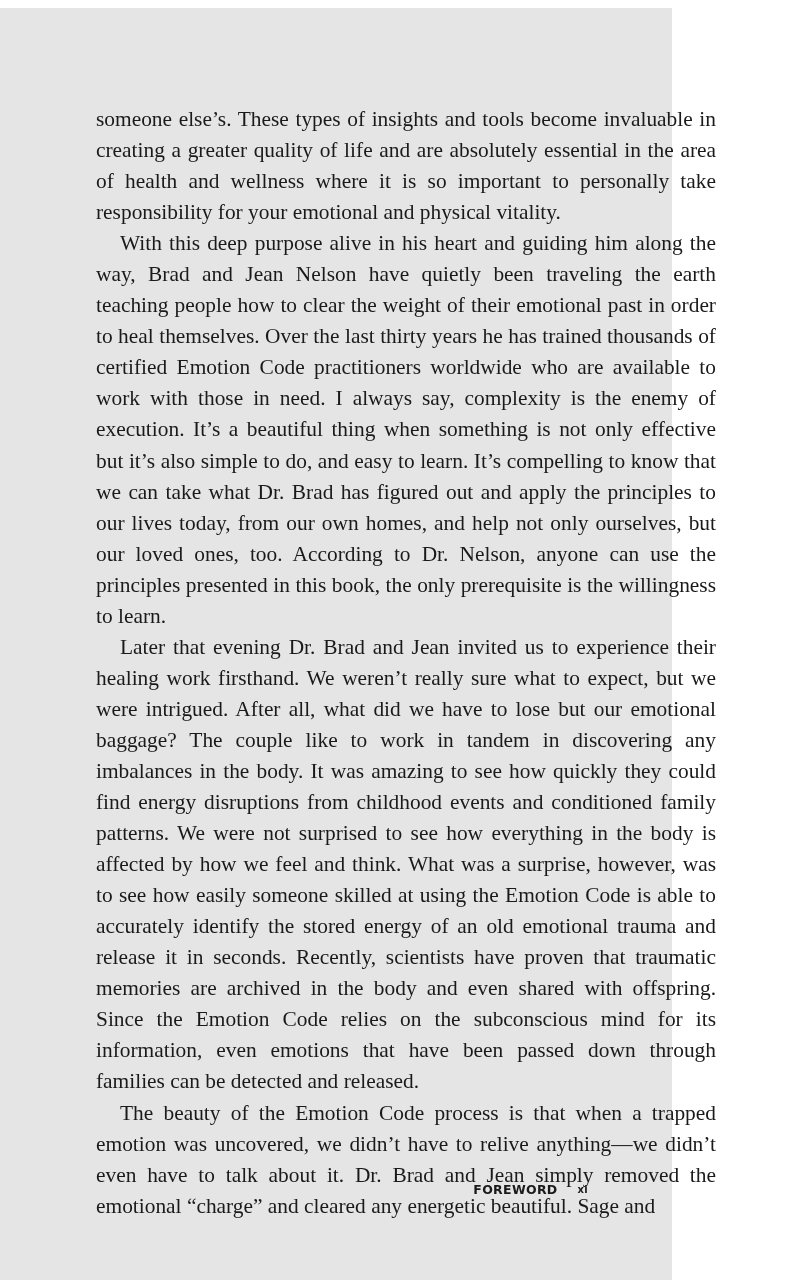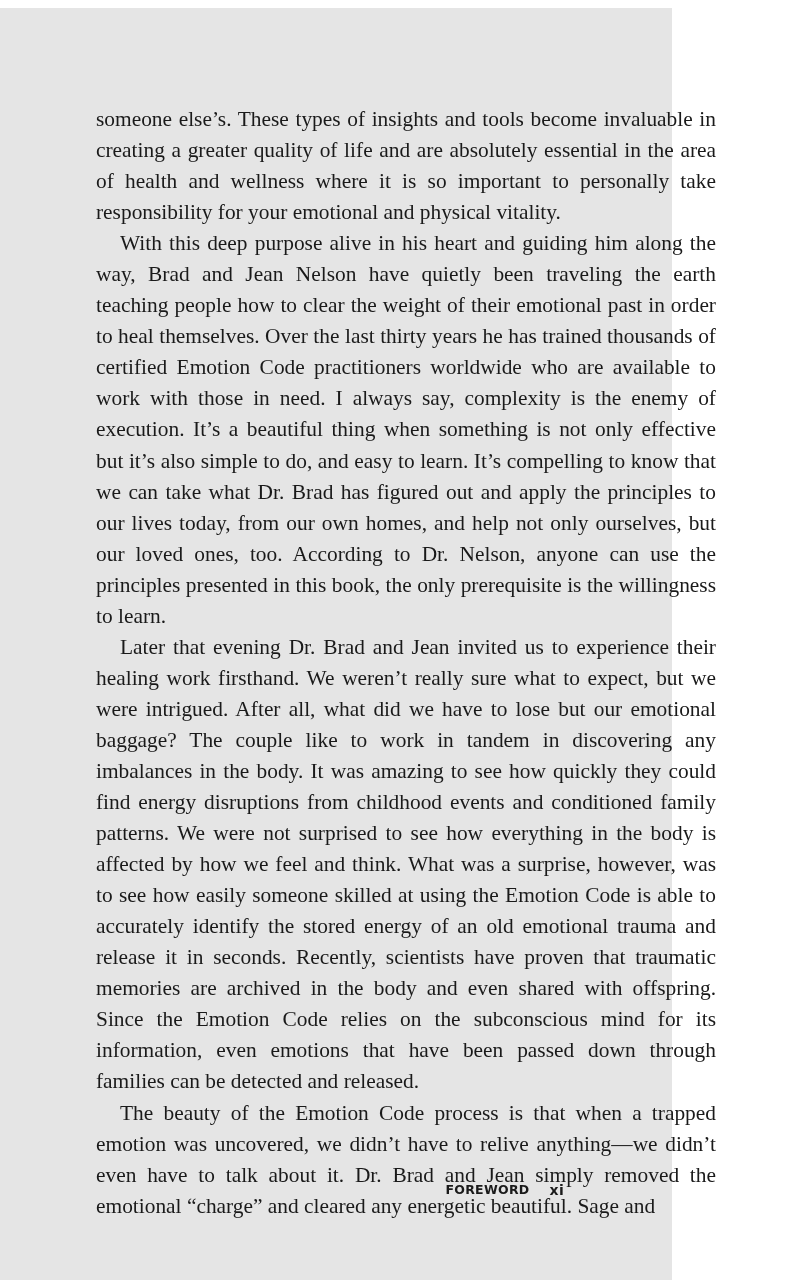--- a/index.html
+++ b/index.html
@@ -35,32 +35,32 @@
   .text-block p {
     margin: 0;
     text-indent: 24px;
   }
   .text-block p.no-indent {
     text-indent: 0;
   }
   .footer {
     position: absolute;
     top: 1174px;
-    right: 108px;
+    right: 84px;
     font-family: "DejaVu Sans", "Liberation Sans", sans-serif;
     font-weight: bold;
     font-size: 12.5px;
     color: #1a1a1a;
     letter-spacing: 0.3px;
     display: flex;
     gap: 20px;
-    align-items: flex-start;
+    align-items: center;
   }
   .footer .page-number {
-    font-size: 14px;
+    font-size: 10px;
   }
 </style>
 </head>
 <body>
 
 <div class="page">
   <div class="text-block">
     <p class="no-indent">someone else’s. These types of insights and tools become invaluable in creating a greater quality of life and are absolutely essential in the area of health and wellness where it is so important to personally take responsibility for your emotional and physical vitality.</p>
     <p>With this deep purpose alive in his heart and guiding him along the way, Brad and Jean Nelson have quietly been traveling the earth teaching people how to clear the weight of their emotional past in order to heal themselves. Over the last thirty years he has trained thousands of certified Emotion Code practitioners worldwide who are available to work with those in need. I always say, complexity is the enemy of execution. It’s a beautiful thing when something is not only effective but it’s also simple to do, and easy to learn. It’s compel­ling to know that we can take what Dr. Brad has figured out and apply the principles to our lives today, from our own homes, and help not only ourselves, but our loved ones, too. According to Dr. Nelson, any­one can use the principles presented in this book, the only prerequi­site is the willingness to learn.</p>
     <p>Later that evening Dr. Brad and Jean invited us to experience their healing work firsthand. We weren’t really sure what to expect, but we were intrigued. After all, what did we have to lose but our emo­tional baggage? The couple like to work in tandem in discovering any imbalances in the body. It was amazing to see how quickly they could find energy disruptions from childhood events and conditioned family patterns. We were not surprised to see how everything in the body is affected by how we feel and think. What was a surprise, how­ever, was to see how easily someone skilled at using the Emotion Code is able to accurately identify the stored energy of an old emo­tional trauma and release it in seconds. Recently, scientists have proven that traumatic memories are archived in the body and even shared with offspring. Since the Emotion Code relies on the subconscious mind for its information, even emotions that have been passed down through families can be detected and released.</p>

